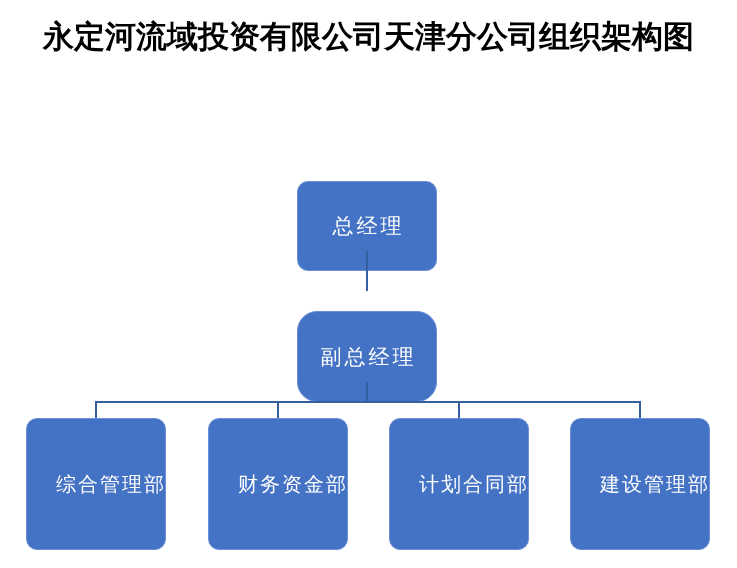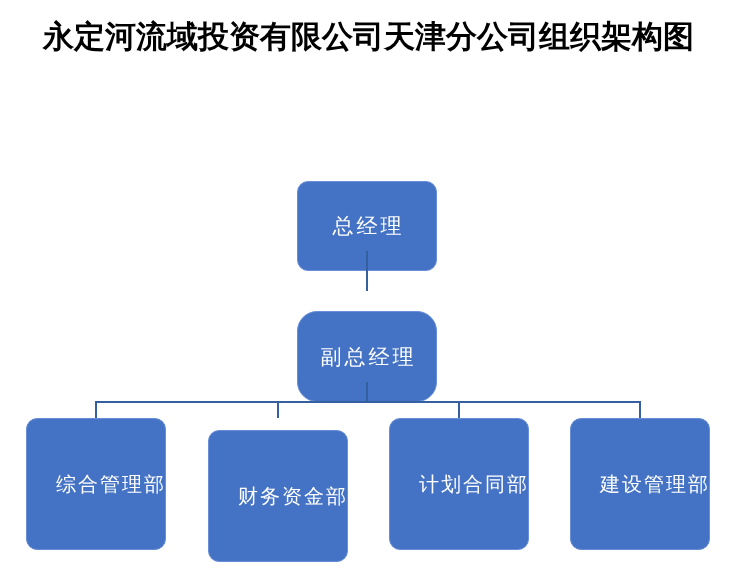--- a/index.html
+++ b/index.html
@@ -56,21 +56,21 @@
   .node.dept {
     top: 418px;
     width: 140px;
     height: 132px;
     font-size: 20px;
     letter-spacing: 2px;
     text-indent: 2px;
     padding-left: 28px;
   }
   .node.dept-0 { left: 26px; }
-  .node.dept-1 { left: 208px; margin-top: 12px; }
+  .node.dept-1 { left: 208px; }
   .node.dept-2 { left: 389px; }
   .node.dept-3 { left: 570px; }
   .connector {
     position: absolute;
     background: var(--connector);
   }
   .conn-v { width: 2px; }
   .conn-h { height: 2px; }
   .conn-gm-dgm   { left: 366px; top: 251px; height: 40px; }
   .conn-dgm-stem { left: 366px; top: 382px; height: 20px; }

